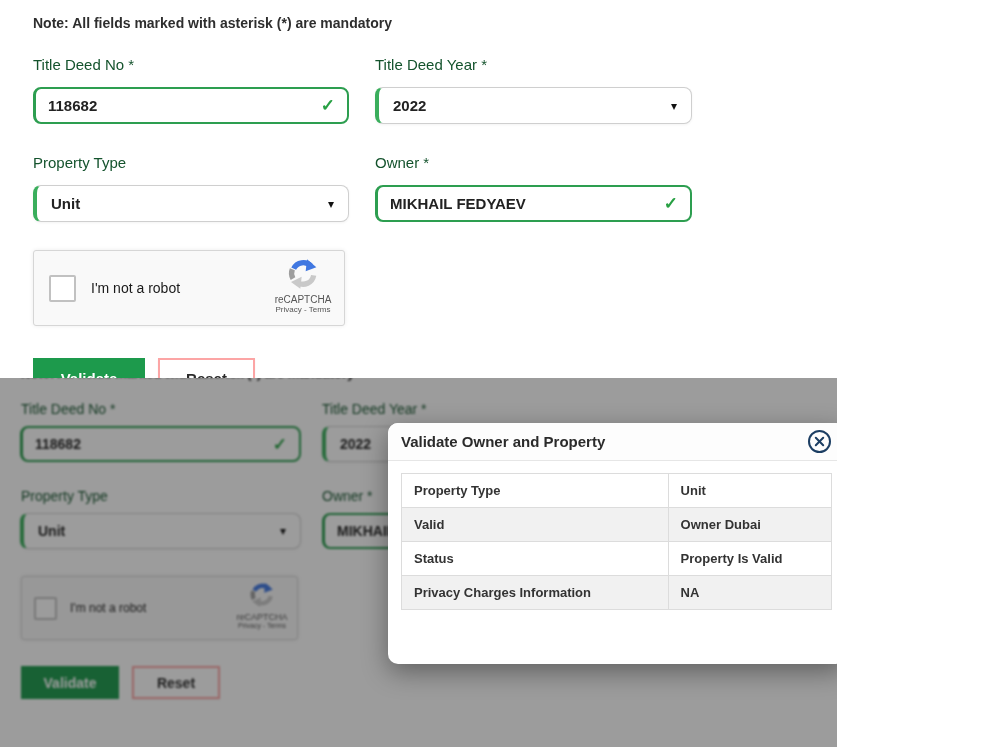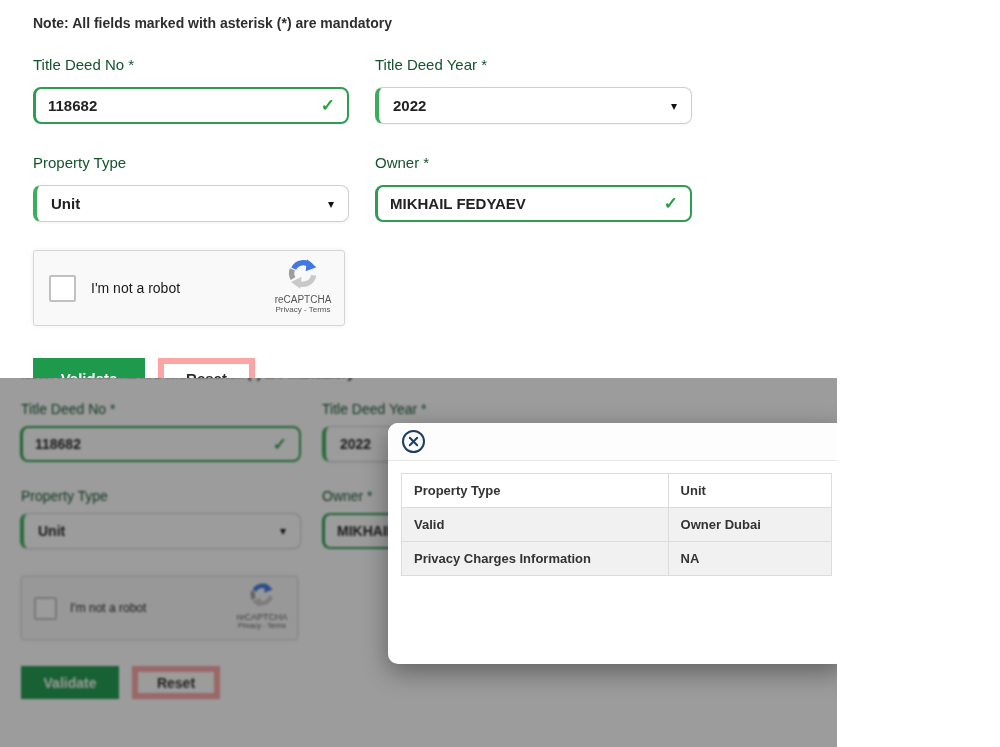--- a/index.html
+++ b/index.html
@@ -58,21 +58,21 @@
   .top-panel .recaptcha { left: 33px; top: 250px; width: 312px; height: 76px; }
   .top-panel .rc-checkbox { width: 27px; height: 27px; margin-left: 15px; }
   .top-panel .rc-label { font-size: 14px; margin-left: 15px; }
   .top-panel .rc-brand { right: 8px; top: 7px; width: 66px; }
   .top-panel .rc-name { font-size: 10px; }
   .top-panel .rc-links { font-size: 8px; }
 
   .btn { position: absolute; border-radius: 0; font-family: "Liberation Sans", sans-serif;
          font-weight: 700; font-size: 15px; cursor: pointer; }
   .btn-validate { background: #1d9a4c; color: #fff; border: none; }
-  .btn-reset { background: #fff; color: #2b2b2b; border: 6px solid #fca5a5; box-shadow: 0 1px 2px rgba(0,0,0,0.05); }
+  .btn-reset { background: #fff; color: #2b2b2b; border: 2px solid #fca5a5; box-shadow: 0 1px 2px rgba(0,0,0,0.05); }
   .top-panel .btn-validate { left: 33px; top: 358px; width: 112px; height: 40px; }
   .top-panel .btn-reset    { left: 158px; top: 358px; width: 97px; height: 40px; }
 
   
   .dim-copy { position: absolute; inset: 0; background: #fff; filter: blur(0.8px); }
   .dim-copy .note { left: 21px; top: -12px; font-size: 13px; }
   .dim-copy .f-label { font-size: 14px; }
   .dim-copy .lbl-r1c1 { left: 21px;  top: 23px; }
   .dim-copy .lbl-r1c2 { left: 322px; top: 23px; }
   .dim-copy .lbl-r2c1 { left: 21px;  top: 110px; }
@@ -210,39 +210,44 @@
     </div>
 
     <button class="btn btn-validate">Validate</button>
     <button class="btn btn-reset">Reset</button>
   </div>
 
   <div class="dim-overlay"></div>
 
   <div class="modal">
     <div class="modal-header">
+      <div class="modal-title">Validate Owner and Property</div>
       <button class="modal-close">
         <svg width="25" height="25" viewBox="0 0 25 25">
           <circle cx="12.5" cy="12.5" r="10.5" fill="none" stroke="#1c3e63" stroke-width="2"></circle>
           <line x1="8.8" y1="8.8" x2="16.2" y2="16.2" stroke="#1c3e63" stroke-width="2" stroke-linecap="round"></line>
           <line x1="16.2" y1="8.8" x2="8.8" y2="16.2" stroke="#1c3e63" stroke-width="2" stroke-linecap="round"></line>
         </svg>
       </button>
     </div>
     <div class="modal-body">
       <table class="props">
         <tbody>
           <tr class="even">
             <td class="k">Property Type</td>
             <td>Unit</td>
           </tr>
           <tr class="odd">
             <td class="k">Valid</td>
             <td>Owner Dubai</td>
           </tr>
+          <tr class="even">
+            <td class="k">Status</td>
+            <td>Property Is Valid</td>
+          </tr>
           <tr class="odd">
             <td class="k">Privacy Charges Information</td>
             <td>NA</td>
           </tr>
         </tbody>
       </table>
     </div>
   </div>
 </div>
 

